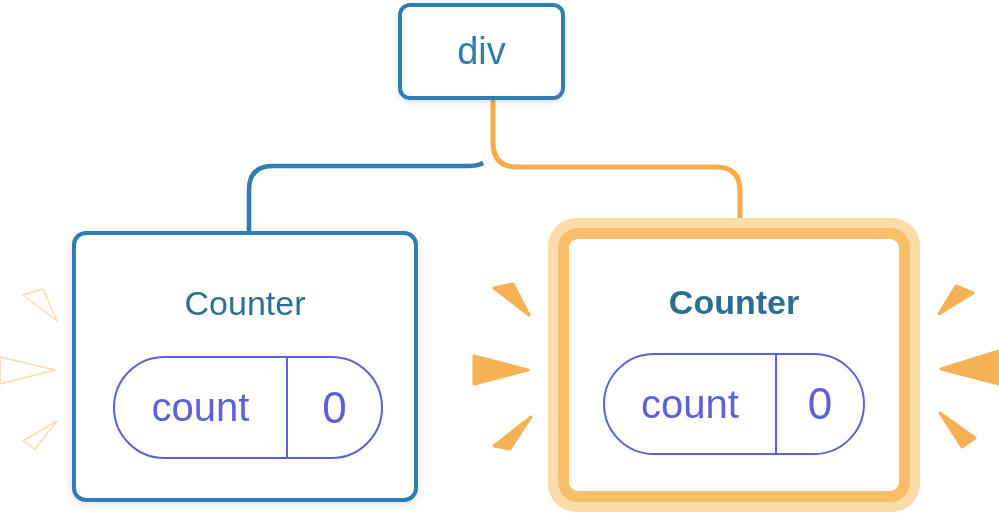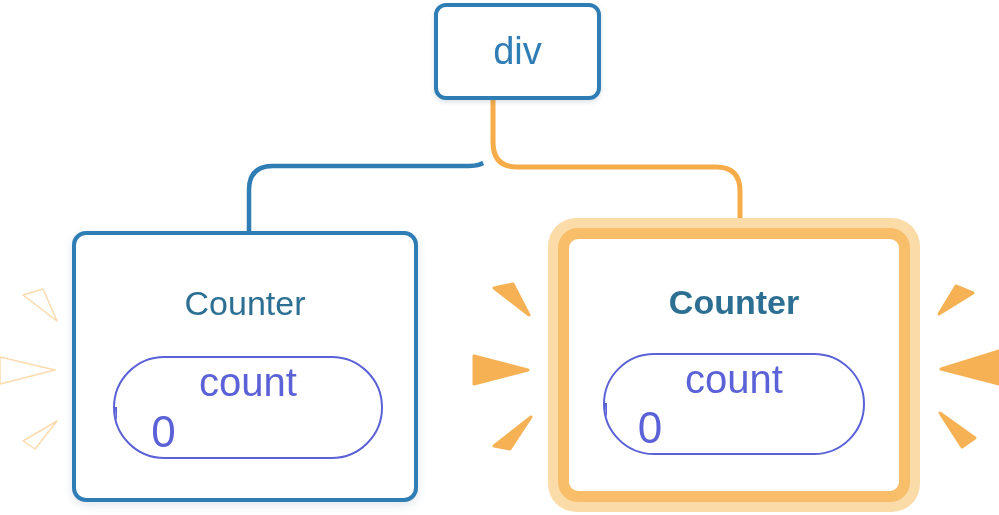--- a/index.html
+++ b/index.html
@@ -13,21 +13,21 @@
     font-family: "Liberation Sans", "DejaVu Sans", sans-serif;
   }
   .wires { position: absolute; left: 0; top: 0; }
   .edge-blue   { fill: none; stroke: #2F7DB5; stroke-width: 4.5; }
   .edge-casing { fill: none; stroke: #ffffff; stroke-width: 29; }
   .edge-orange { fill: none; stroke: #F6AC48; stroke-width: 5; }
   .spark-orange { fill: #F6B155; stroke: #F6B155; stroke-width: 3; stroke-linejoin: round; }
   .spark-white  { fill: #FFFFFF; stroke: rgba(248,190,106,0.55); stroke-width: 1.5; stroke-linejoin: round; }
 
   .node-div {
-    position: absolute; left: 434px; top: 3px; width: 167px; height: 97px;
+    position: absolute; left: 398px; top: 3px; width: 167px; height: 97px;
     background: #fff; border: 4.5px solid #2F7DB5; border-radius: 12px;
     display: flex; align-items: center; justify-content: center;
     font-size: 38px; font-weight: 500; color: #2F7DB5;
     box-shadow: 0 2px 5px rgba(50,80,110,0.18);
   }
 
   .card-left {
     position: absolute; left: 72px; top: 231px; width: 346px; height: 271px;
     background: #fff; border: 4px solid #2F7DB5; border-radius: 14px;
     box-shadow: 0 3px 10px rgba(50,80,110,0.15);
@@ -35,21 +35,20 @@
   .card-title {
     position: absolute; left: 0; right: 0; text-align: center;
     font-size: 34px; line-height: 48px; color: #2C6F93;
   }
   .card-left .card-title { top: 44px; font-weight: 500; }
 
   .pill {
     position: absolute; display: flex; background: #fff;
     border: 2.5px solid #5B61D6; border-radius: 60px; color: #5B61D6;
     overflow: hidden;
-    flex-direction: column;
   }
   .card-left .pill { left: 37px; top: 121px; width: 270px; height: 103px; }
   .pill-key {
     flex: 1; display: flex; align-items: center; justify-content: center;
     font-size: 40px;
   }
   .pill-val {
     display: flex; align-items: center; justify-content: center;
     border-left: 2.5px solid #5B61D6; font-size: 44px;
   }

